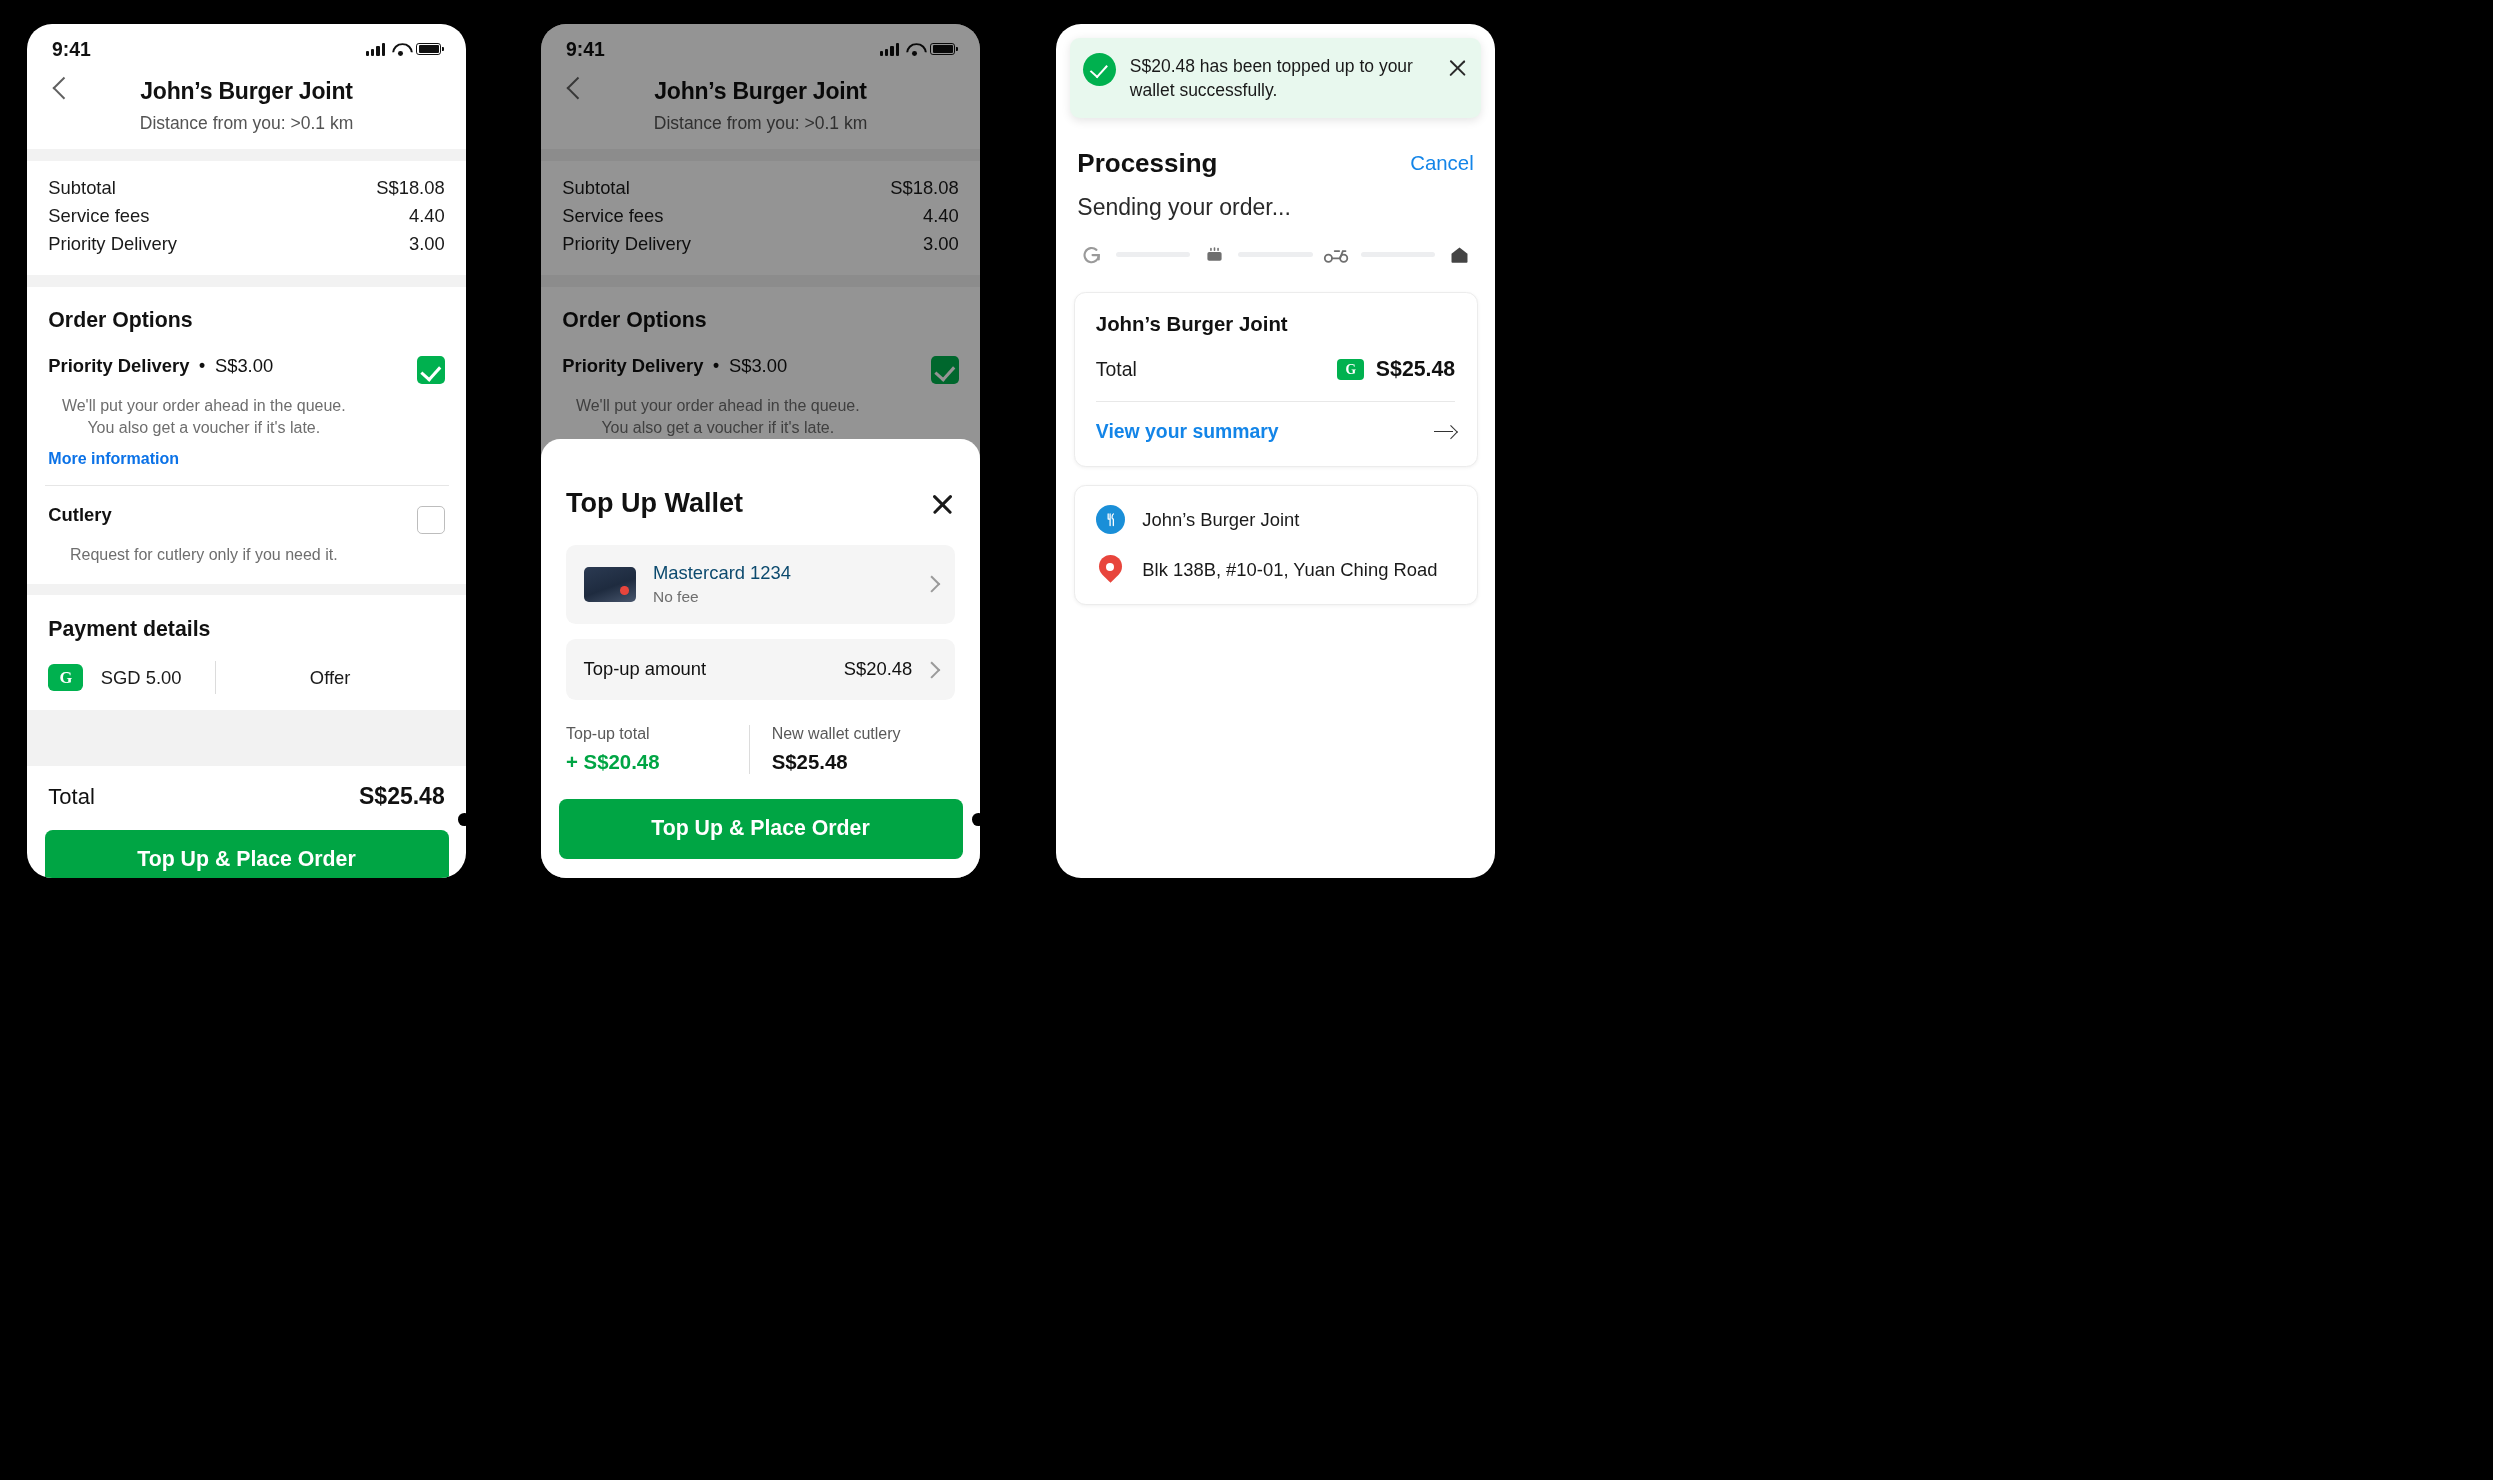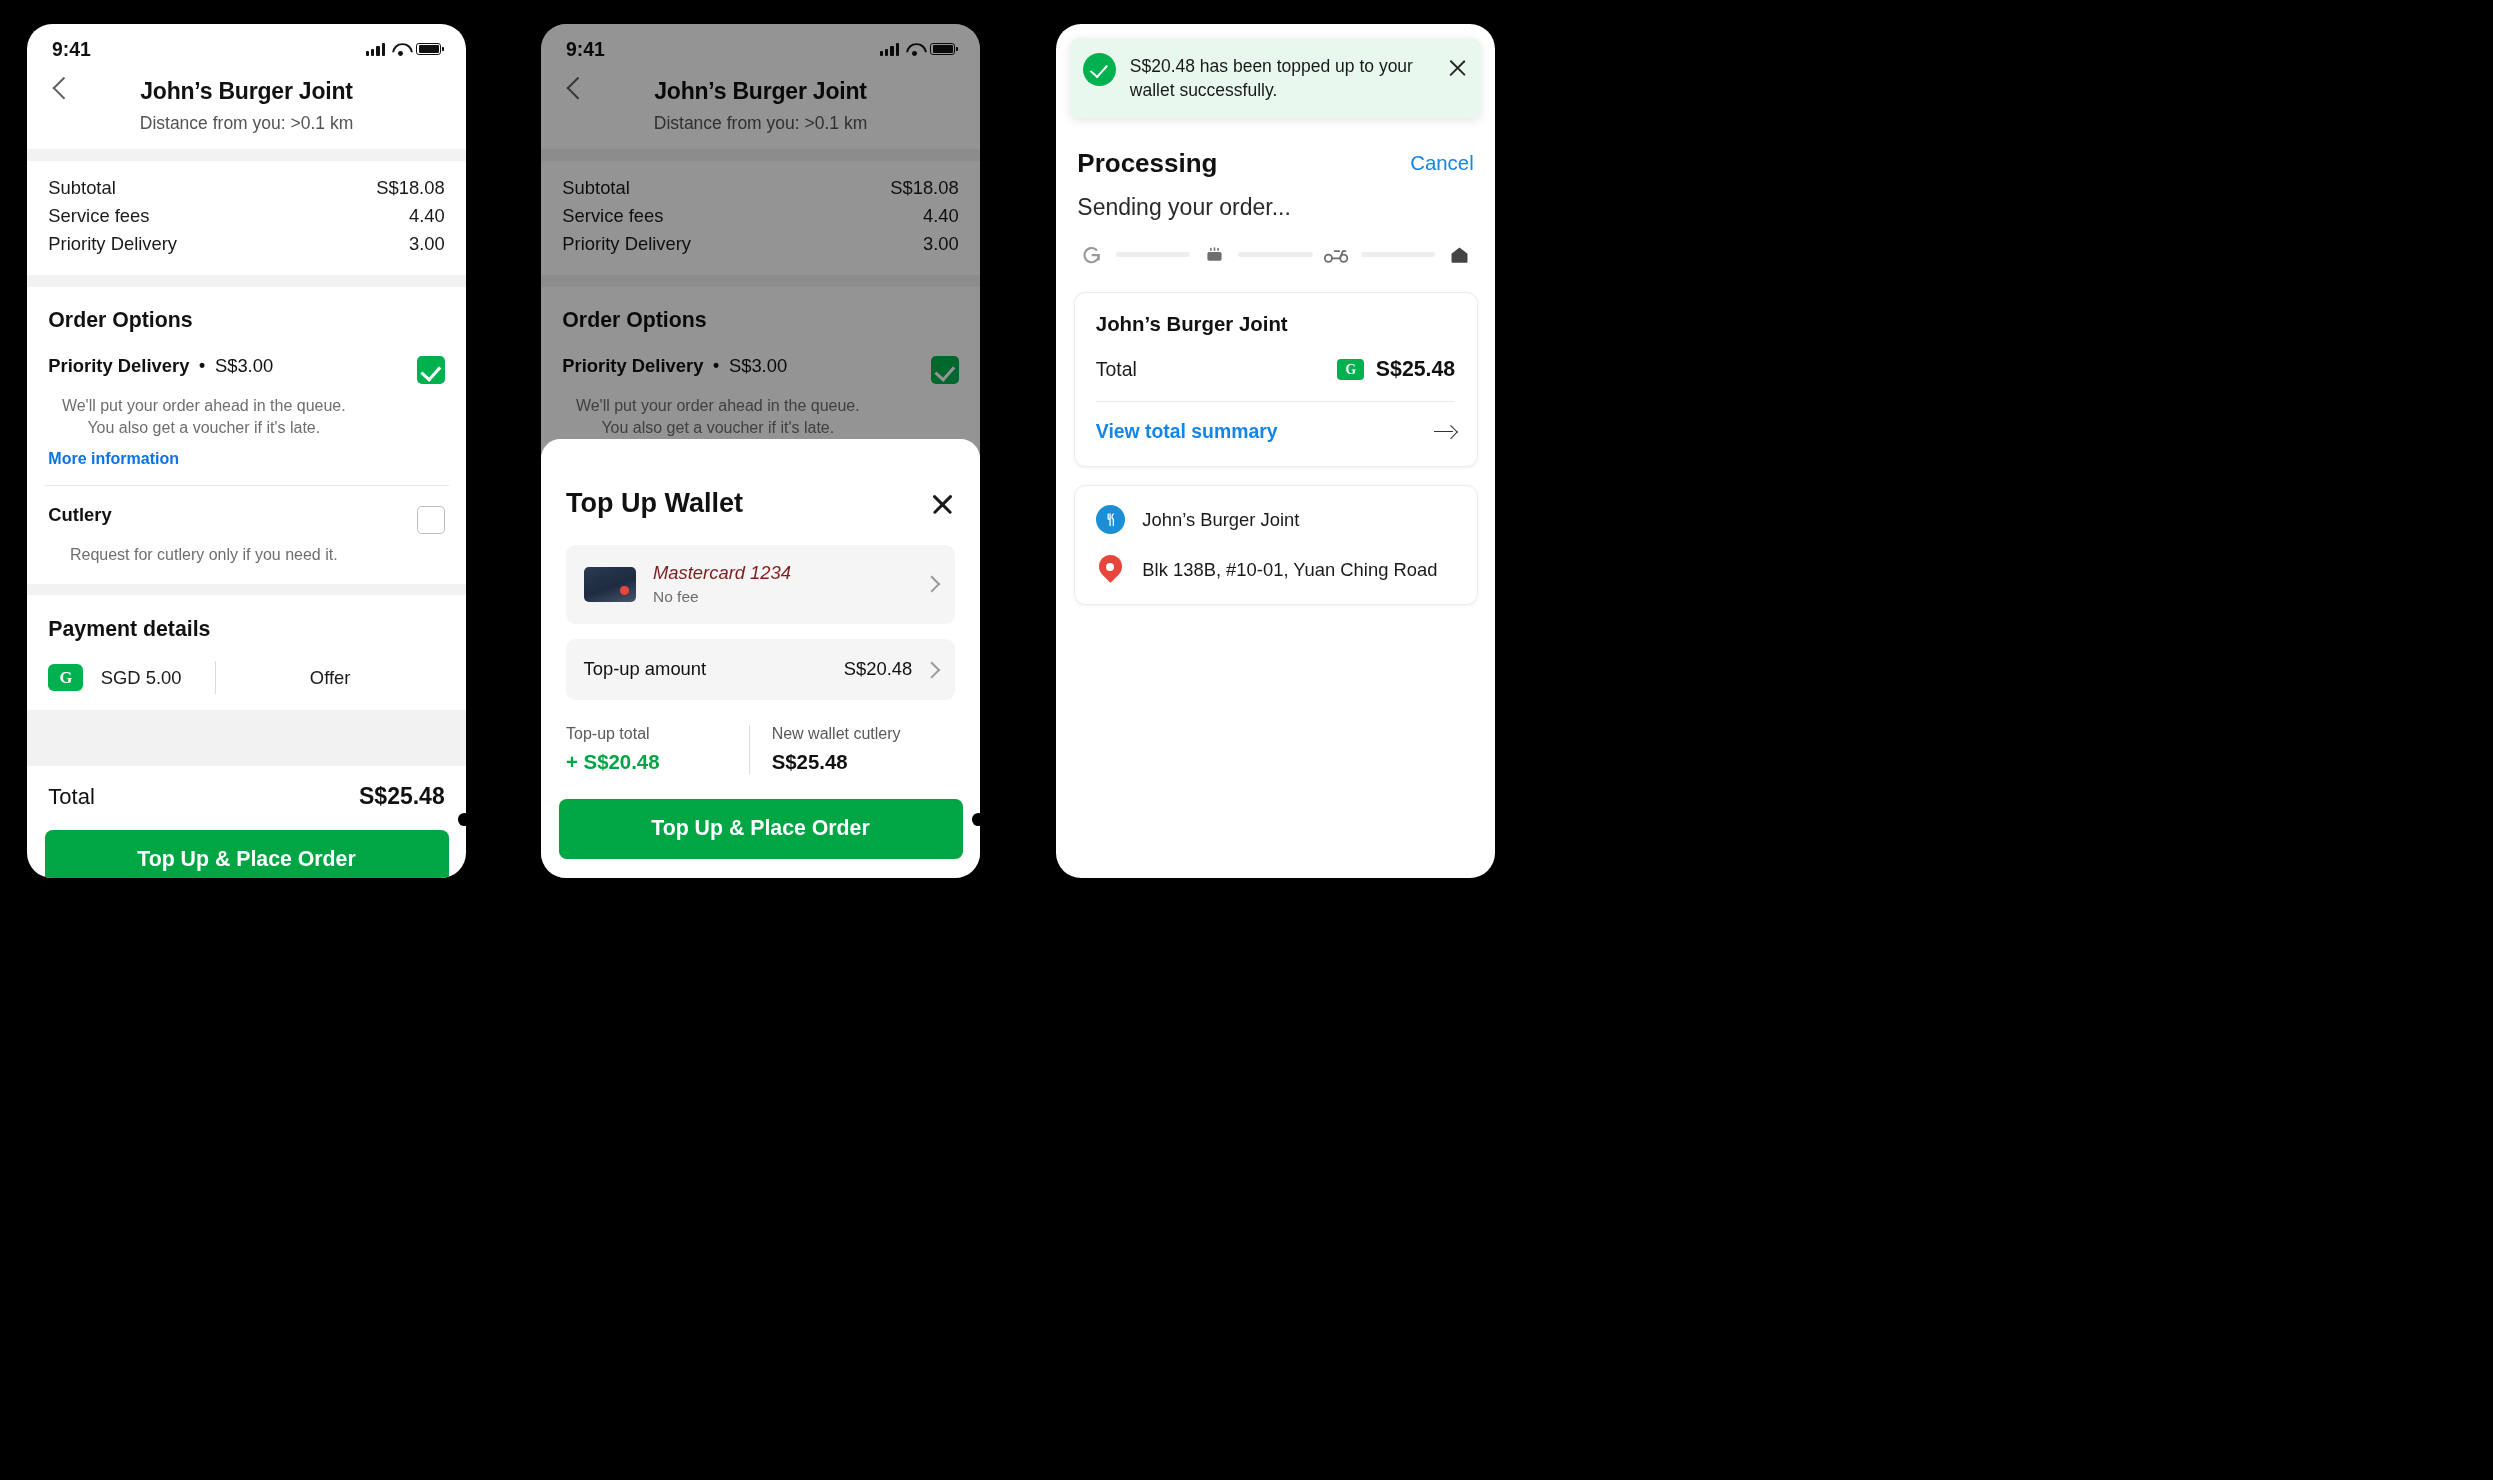--- a/index.html
+++ b/index.html
@@ -149,21 +149,21 @@
   .card-art {
     width:52px;height:35px;border-radius:4.9px;flex:0 0 auto;
     background: linear-gradient(160deg,#2b3a52 0%, #1e2b3f 55%, #48566d 100%);
     position:relative; overflow:hidden;
   }
   .card-art::after{
     content:"";position:absolute;right:6.8px;bottom:6.8px;width:8.7px;height:8.7px;border-radius:50%;
     background:#e8453c;
   }
   .card-txt { flex:1; }
-  .card-name { font-size:18.4px; color:#7f1d1d;font-style:italic; }
+  .card-name { font-size:18.4px; color:#0c4a6e; }
   .card-sub { font-size:15.5px; color:#6e6e6e; margin-top:3.9px;}
   .chev-r { width:11.6px;height:11.6px;border-right:2.5px solid #9a9a9a;border-top:2.5px solid #9a9a9a;transform:rotate(45deg);}
 
   .amt-row {
     margin: 15.5px 25px 0 25px; background:#f5f5f5; border-radius:9.7px;
     display:flex; align-items:center; padding: 19.4px 17.5px; gap:13.6px; cursor:pointer;
   }
   .amt-label { flex:1; font-size:18.4px; color:#111; }
   .amt-val { font-size:18.4px; color:#111; }
 
@@ -499,21 +499,21 @@
       <div class="cb-title">John’s Burger Joint</div>
       <div class="cb-total">
         <div class="lab">Total</div>
         <div class="right">
           <div class="g-sm">G</div>
           <div class="cb-amt">S$25.48</div>
         </div>
       </div>
       <div class="cb-hr"></div>
       <div class="cb-link">
-        <span>View total summary</span>
+        <span>View your summary</span>
         <div class="arrow-r"></div>
       </div>
     </div>
 
     <div class="addr-block">
       <div class="addr-row">
         <div class="pin-blue">
           <svg width="15.5" height="15.5" viewBox="0 0 24 24" aria-hidden="true">
             <path d="M8 3v8M11 3v8M8 11h3v10M16 3c-1.5 1-2 3-2 5s.5 3 2 3v10" stroke="#fff" stroke-width="2" fill="none" stroke-linecap="round"></path>
           </svg>

